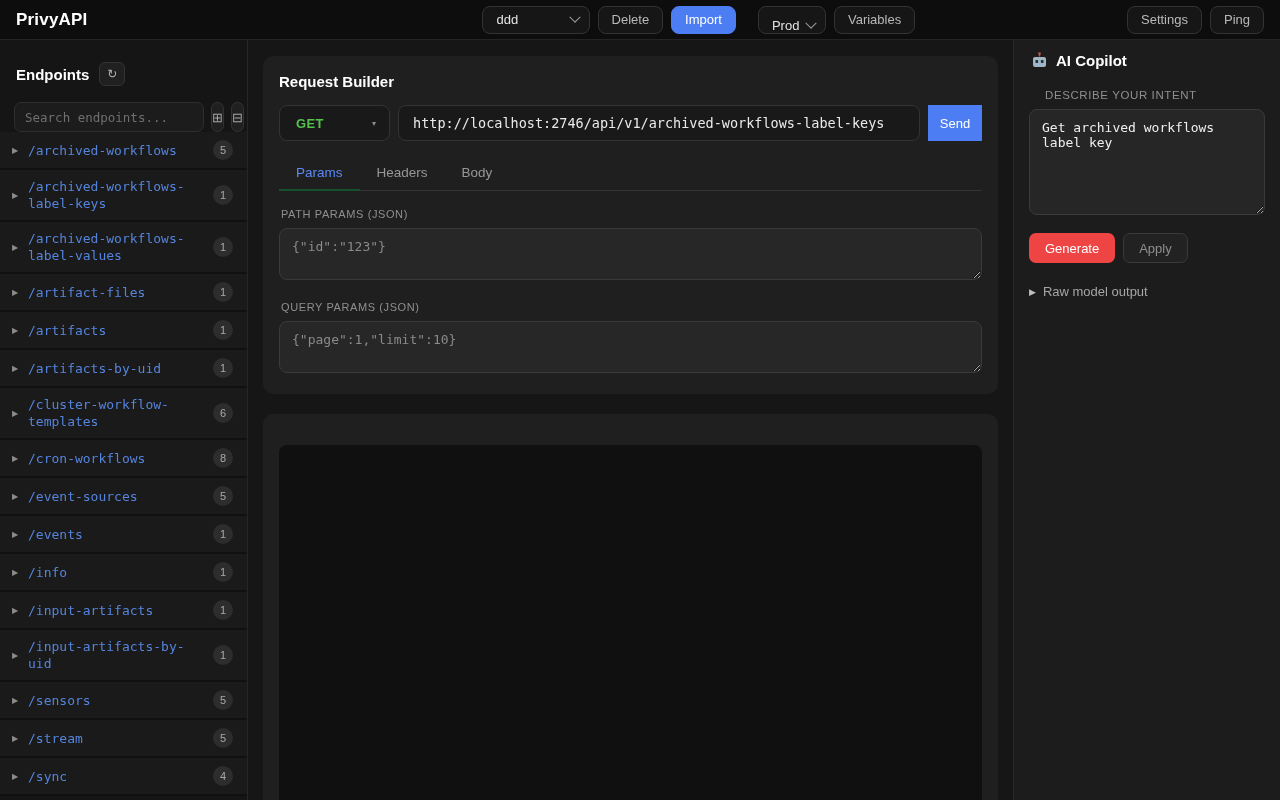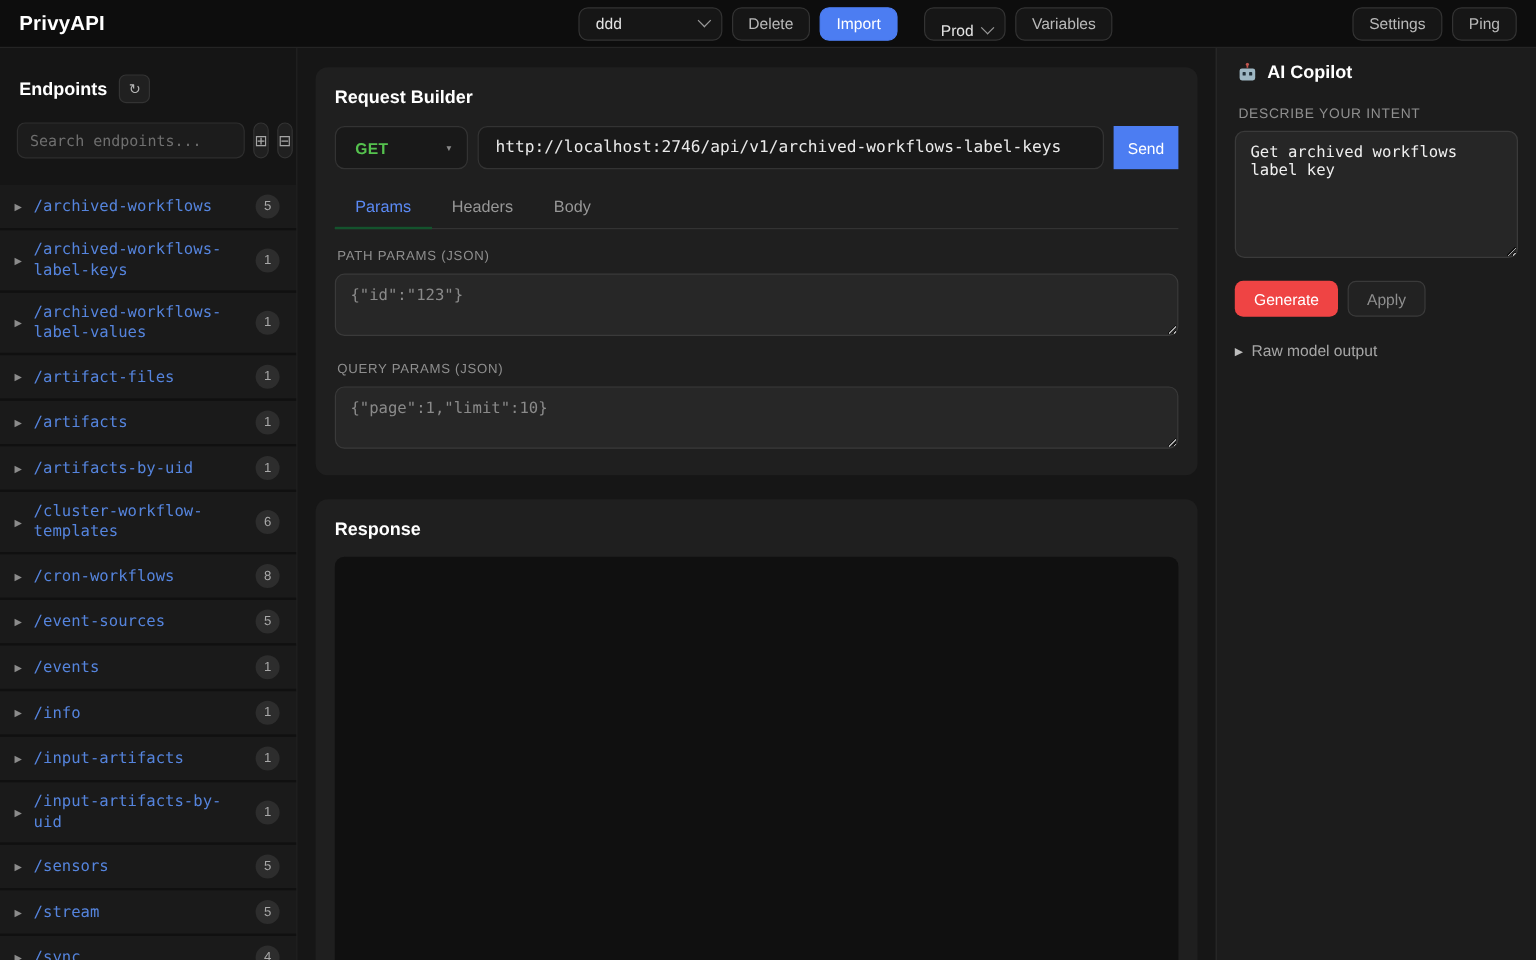--- a/index.html
+++ b/index.html
@@ -12,37 +12,37 @@
     display:flex; align-items:center; padding:0 16px; }
   .brand { font-size:17px; font-weight:bold; color:#ffffff; letter-spacing:.2px; }
   .topbar-center { display:flex; align-items:center; gap:8px; margin-left:394px; }
   .topbar-right { display:flex; align-items:flex-end; gap:8px; margin-left:auto; }
   .btn { background:#161616; border:1px solid #333; color:#b9b9b9; font-size:13px;
     border-radius:8px; height:28px; padding:0 13px; display:flex; align-items:center;
     cursor:pointer; }
   .btn-primary { background:#4c7df2; border:1px solid #4c7df2; color:#fff; }
   .select-box { background:#161616; border:1px solid #333; border-radius:8px; height:28px;
     display:flex; align-items:center; color:#e3e3e3; font-size:13px; cursor:pointer; }
-  .sel-ddd { width:120px; padding:0 10px 0 14px; }
+  .sel-ddd { width:108px; padding:0 10px 0 14px; }
   .sel-prod { width:68px; padding:12px 10px 0 13px; }
   .chev { margin-left:auto; width:8px; height:8px; border-right:1.5px solid #9a9a9a;
     border-bottom:1.5px solid #9a9a9a; transform:rotate(45deg) translate(-2px,-2px); }
 
   
   .layout { display:flex; height:760px; }
 
   
   .sidebar { width:248px; background:#151515; border-right:1px solid #262626;
     padding:14px 14px 0 14px; overflow:hidden; }
   .sb-head { display:flex; align-items:center; gap:10px; margin:8px 0 16px 2px; }
   .sb-title { font-size:15px; font-weight:bold; color:#fff; }
   .icon-btn { width:26px; height:24px; background:#202020; border:1px solid #333;
     border-radius:6px; color:#b5b5b5; font-size:12px; display:flex; align-items:center;
     justify-content:center; cursor:pointer; }
-  .sb-search-row { display:flex; gap:7px; margin-bottom:22px;align-items:center; }
+  .sb-search-row { display:flex; gap:7px; margin-bottom:0;align-items:center; }
   .search-input { flex:1; height:30px; background:#1c1c1c; border:1px solid #2e2e2e;
     border-radius:7px; color:#cfcfcf; font-size:12.5px; padding:0 10px; outline:none; }
   .search-input::placeholder { color:#6f6f6f; }
   .sq-btn { width:30px; height:30px; background:#202020; border:1px solid #333;
     border-radius:7px; color:#a5a5a5; font-size:13px; display:flex; align-items:center;
     justify-content:center; cursor:pointer; }
   .ep-list { margin:0 -14px; }
   .ep-row { display:flex; align-items:center; min-height:36px; padding:8px 14px 8px 12px;
     background:#1a1a1a; border-bottom:2px solid #101010; cursor:pointer; }
   .ep-caret { color:#8b8b8b; font-size:8px; width:16px; flex:none; }
@@ -79,21 +79,21 @@
 
   .response-card { margin-top:20px; flex:none; height:560px; display:flex;
     flex-direction:column; }
   .response-box { margin-top:14px; flex:1; background:#101010; border-radius:8px; }
 
   
   .copilot { width:267px; background:#1c1c1c; border-left:1px solid #2a2a2a;
     padding:8px 15px; }
   .cp-head { display:flex; align-items:center; gap:8px; margin:4px 0 20px 2px; }
   .cp-title { font-size:15px; font-weight:bold; color:#fff; }
-  .cp-label { font-size:11.5px; letter-spacing:.6px; color:#8f8f8f; margin:0 0 8px 3px; }
+  .cp-label { font-size:11.5px; letter-spacing:.6px; color:#8f8f8f; margin:0 0 8px 16px; }
   .intent-area { width:100%; height:106px; background:#262626; border:1px solid #3a3a3a;
     border-radius:8px; color:#efefef; font-family:"DejaVu Sans Mono", monospace;
     font-size:13px; padding:10px 12px; outline:none; resize:both; }
   .cp-btn-row { display:flex; gap:8px; margin-top:14px; }
   .gen-btn { height:30px; padding:0 16px; background:#ef4444; border:none; border-radius:7px;
     color:#fff; font-size:13px; cursor:pointer; }
   .apply-btn { height:30px; padding:0 15px; background:#222; border:1px solid #3a3a3a;
     border-radius:7px; color:#8f8f8f; font-size:13px; cursor:pointer; }
   .raw-row { display:flex; align-items:center; gap:7px; margin-top:21px; color:#a6a6a6;
     font-size:13px; cursor:pointer; }
@@ -268,21 +268,20 @@
       </div>
 
       <div class="field-label">PATH PARAMS (JSON)</div>
       <textarea class="param-area" placeholder="{&quot;id&quot;:&quot;123&quot;}" style=""></textarea>
 
       <div class="field-label">QUERY PARAMS (JSON)</div>
       <textarea class="param-area" placeholder="{&quot;page&quot;:1,&quot;limit&quot;:10}" style=""></textarea>
     </div>
 
     <div class="card response-card">
-      <div class="card-title">Response</div>
       <div class="response-box"></div>
     </div>
 
   </div>
 
   <div class="copilot">
     <div class="cp-head">
       <svg width="17" height="17" viewBox="0 0 17 17">
         <rect x="2" y="5" width="13" height="10" rx="2" fill="#9fb8c4"></rect>
         <rect x="4.5" y="8" width="2.6" height="3" rx="0.6" fill="#22313a"></rect>

